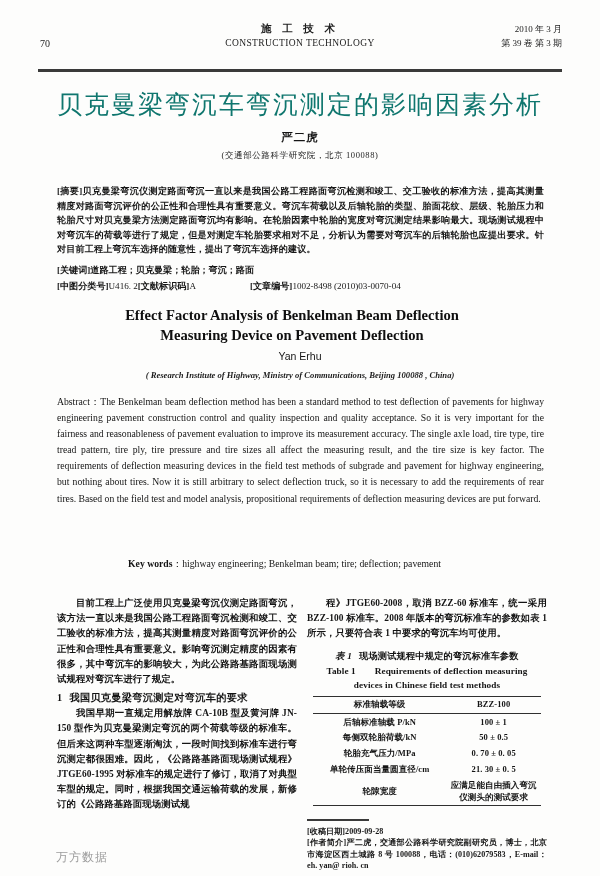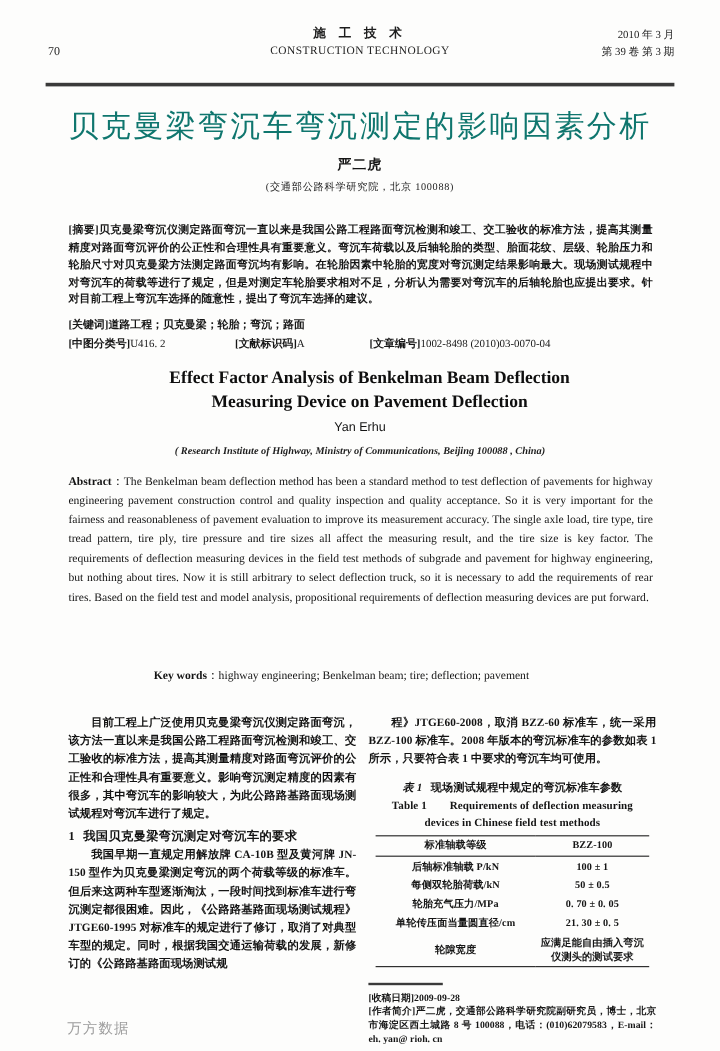--- a/index.html
+++ b/index.html
@@ -136,28 +136,28 @@
   .cn-codes {
     position: absolute;
     left: 57px;
     top: 279px;
     width: 487px;
     font-size: 9.1px;
     line-height: 14.6px;
     color: #161616;
     font-weight: 600;
   }
-  .cn-codes .c2 { margin-left: 58px; }
+  .cn-codes .c2 { }
   .cn-codes .c3 { margin-left: 54px; }
   .cn-codes .num { font-weight: 400; font-family: "Liberation Serif", serif; }
 
   
   .title-en {
     position: absolute;
-    left: 68px;
+    left: 52px;
     width: 480px;
     top: 305px;
     text-align: center;
     font-family: "Liberation Serif", "DejaVu Serif", serif;
     font-size: 14.6px;
     font-weight: bold;
     line-height: 20px;
     color: #0f0f0f;
   }
   .author-en {
@@ -184,21 +184,21 @@
   .en-abs {
     position: absolute;
     left: 57px;
     top: 394px;
     width: 487px;
     font-size: 9.7px;
     line-height: 16.1px;
     text-align: justify;
     color: #141414;
   }
-  .en-abs b { font-weight: bold; }
+  .en-abs b { font-weight: normal; }
   .en-kw {
     position: absolute;
     left: 41px;
     top: 556px;
     width: 487px;
     font-size: 9.7px;
     line-height: 16px;
     color: #141414;
     text-align: center;
   }

